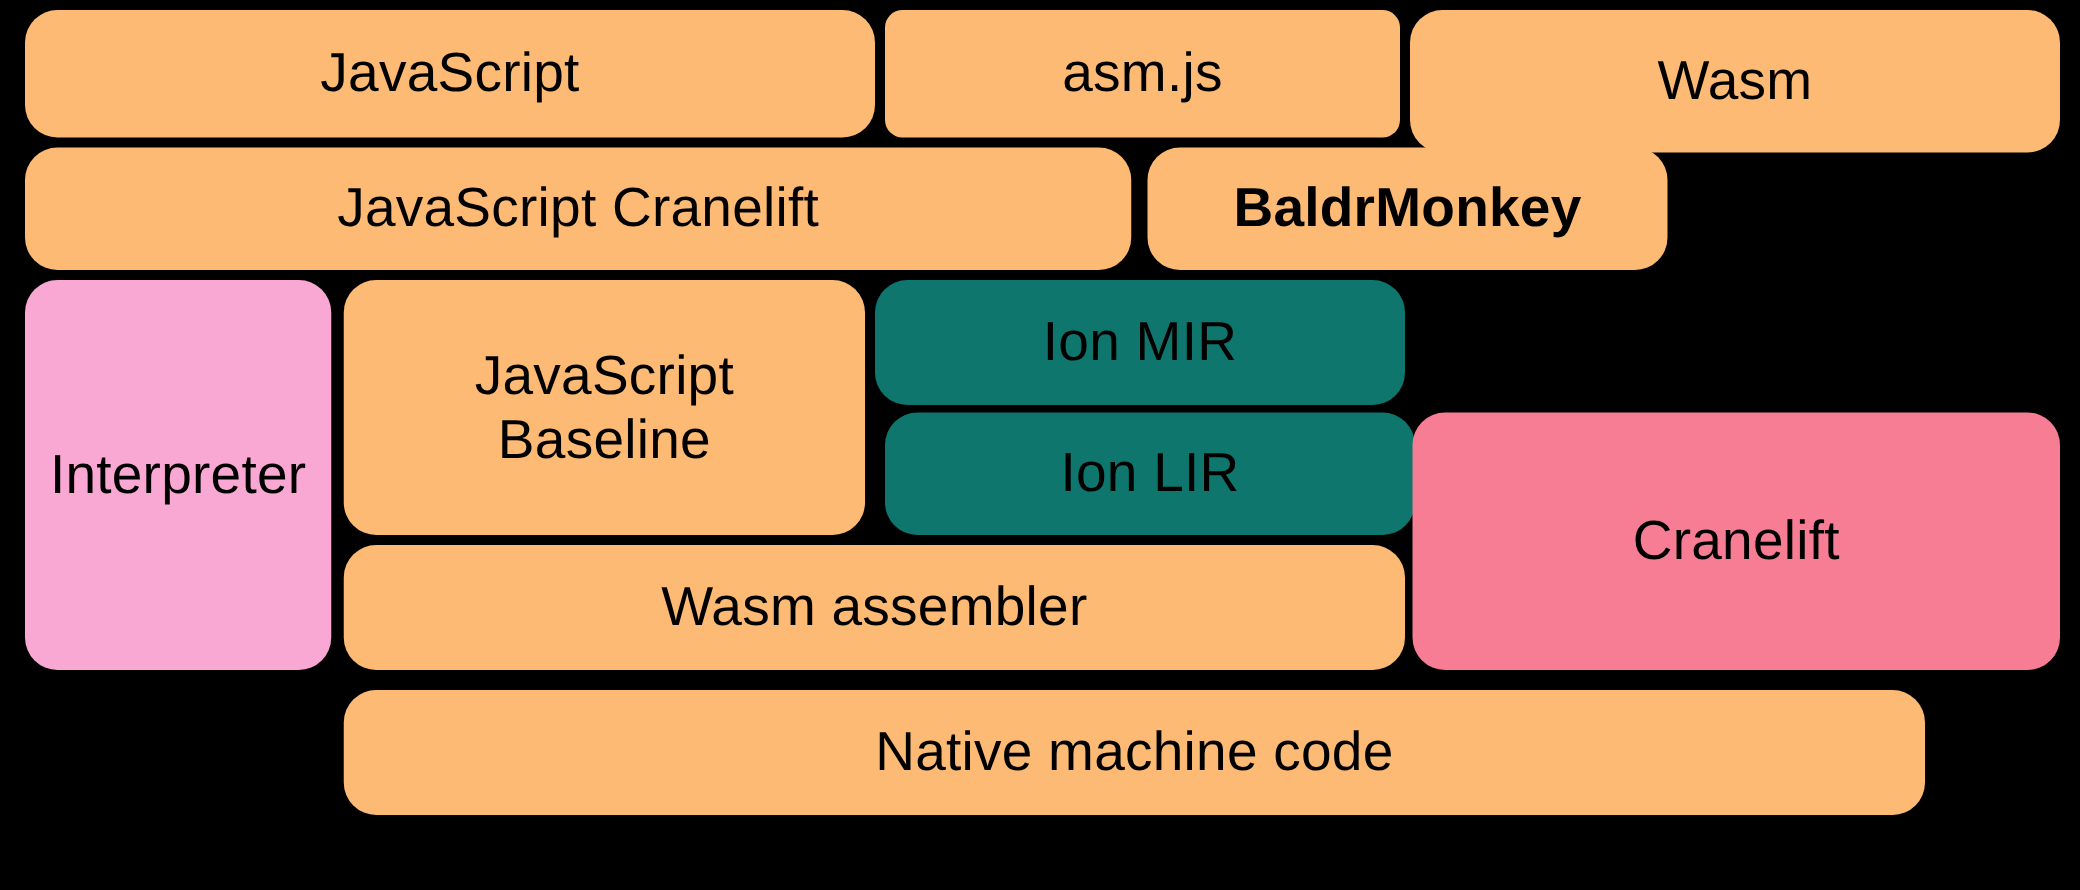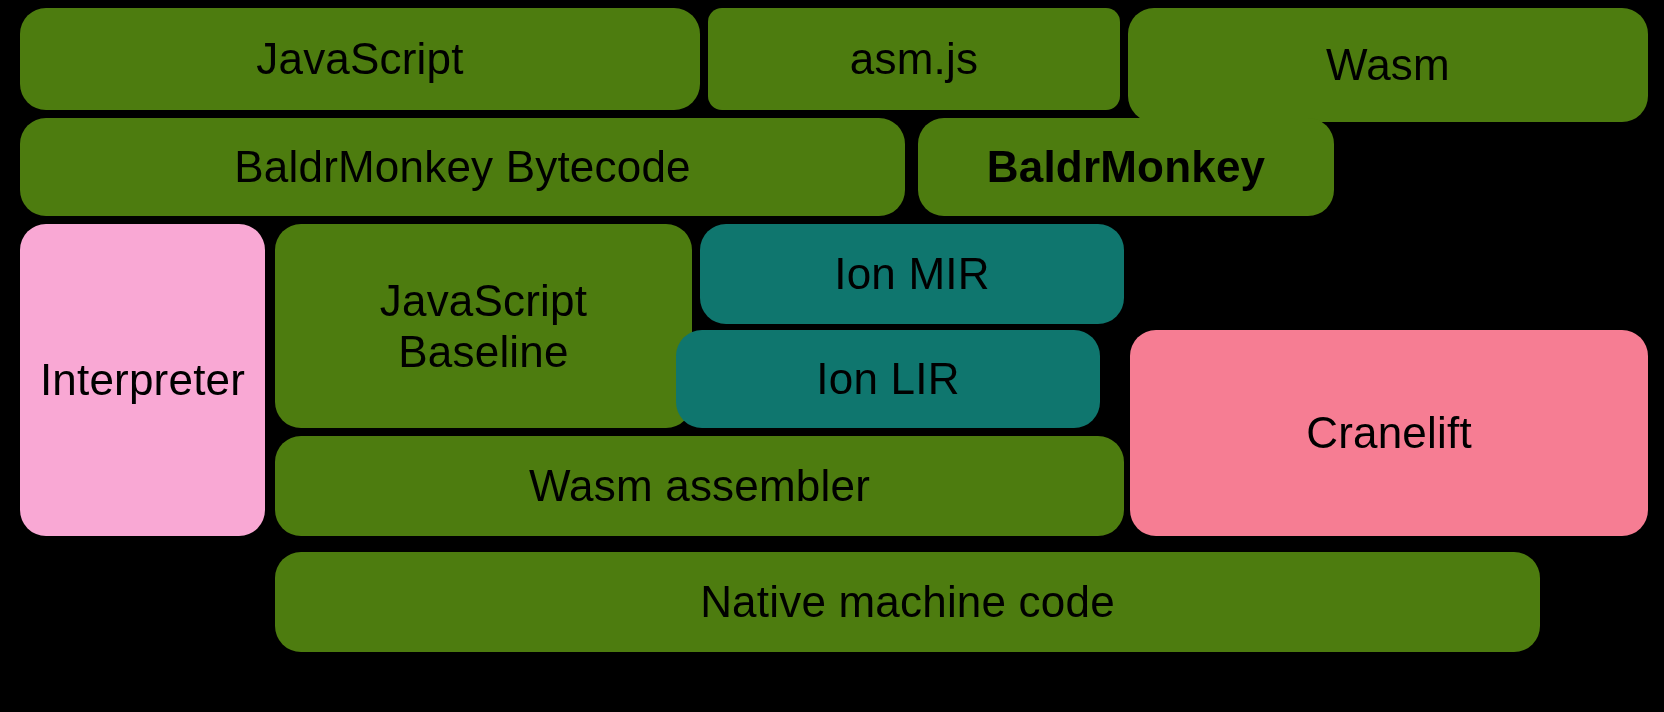--- a/index.html
+++ b/index.html
@@ -28,57 +28,57 @@
     text-align: center;
     color: #000000;
     font-size: 44px;
     line-height: 1.16;
     font-weight: 400;
     letter-spacing: 0.2px;
     padding: 0 10px;
     white-space: pre-line;
     user-select: none;
   }
-  .box.white   { background: #4d7c0f; }
+  .box.white   { background: #fdba74; }
   .box.grey    { background: #f9a8d4; }
   .box.green   { background: #0f766e; }
   .box.pink    { background: #f67d93; }
 
   
   .b-javascript        { left: 20px;   top: 8px;   width: 680px; height: 102px; }
   .b-asmjs             { left: 708px;  top: 8px;   width: 412px; height: 102px; border-radius: 14px; }
   .b-wasm              { left: 1128px; top: 8px;   width: 520px; height: 114px; }
 
   
   .b-jsbytecode        { left: 20px;   top: 118px; width: 885px; height: 98px; }
   .b-baldrmonkey       { left: 918px;  top: 118px; width: 416px; height: 98px; font-weight: bold; }
 
   
   .b-interpreter       { left: 20px;   top: 224px; width: 245px; height: 312px; }
   .b-jsbaseline        { left: 275px;  top: 224px; width: 417px; height: 204px; }
   .b-ionmir            { left: 700px;  top: 224px; width: 424px; height: 100px; }
-  .b-ionlir            { left: 676px;  top: 330px; width: 424px; height: 98px; }
+  .b-ionlir            { left: 708px;  top: 330px; width: 424px; height: 98px; }
   .b-macroassembler    { left: 275px;  top: 436px; width: 849px; height: 100px; }
   .b-cranelift         { left: 1130px; top: 330px; width: 518px; height: 206px; }
 
   
   .b-nativemachinecode { left: 275px;  top: 552px; width: 1265px; height: 100px; }
 </style>
 </head>
 <body>
 
 <div id="stage">
 
   <div class="box white b-javascript">JavaScript</div>
 
   <div class="box white b-asmjs">asm.js</div>
 
   <div class="box white b-wasm">Wasm</div>
 
-  <div class="box white b-jsbytecode">BaldrMonkey Bytecode</div>
+  <div class="box white b-jsbytecode">JavaScript Cranelift</div>
 
   <div class="box white b-baldrmonkey">BaldrMonkey</div>
 
   <div class="box grey b-interpreter">Interpreter</div>
 
   <div class="box white b-jsbaseline">JavaScript
 Baseline</div>
 
   <div class="box green b-ionmir">Ion MIR</div>
 

